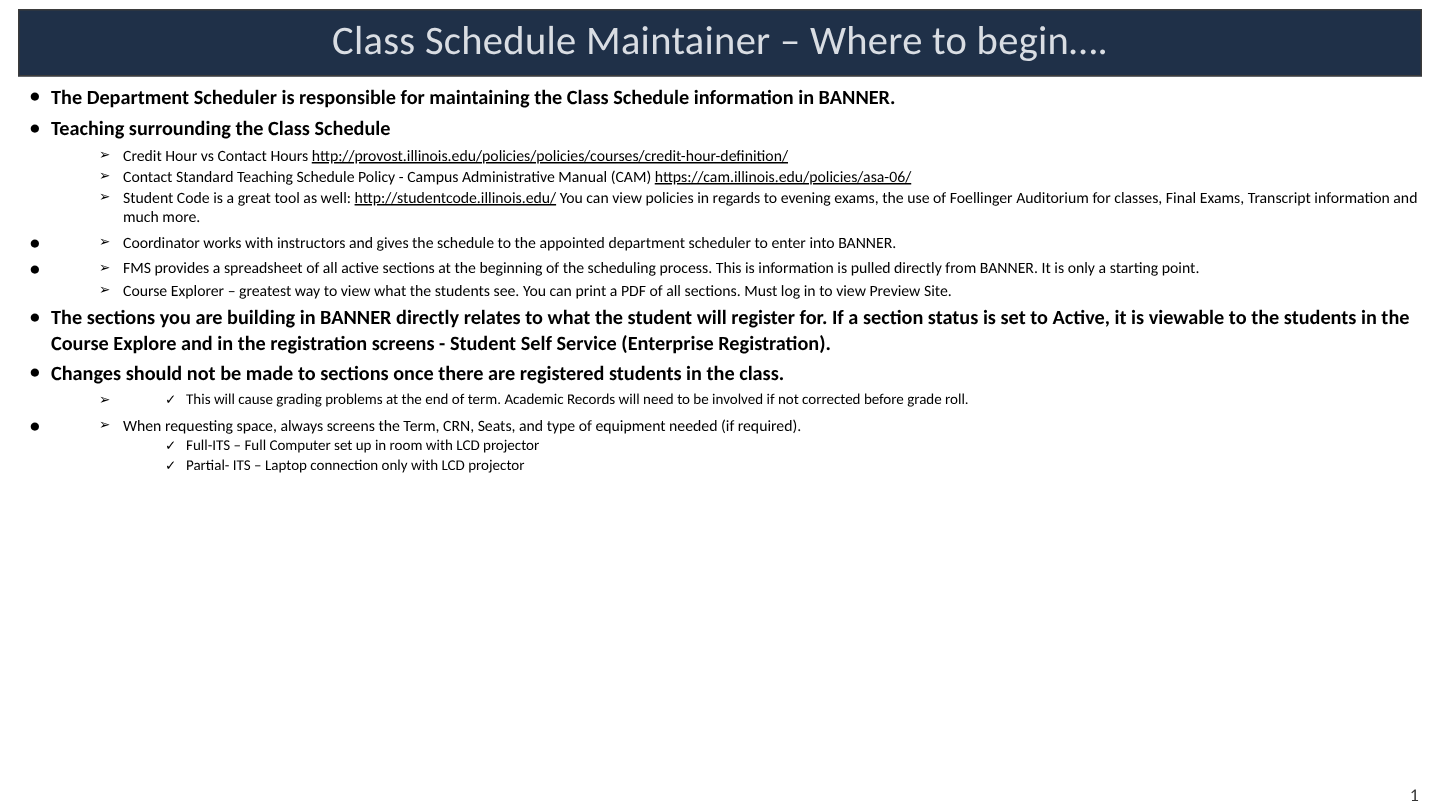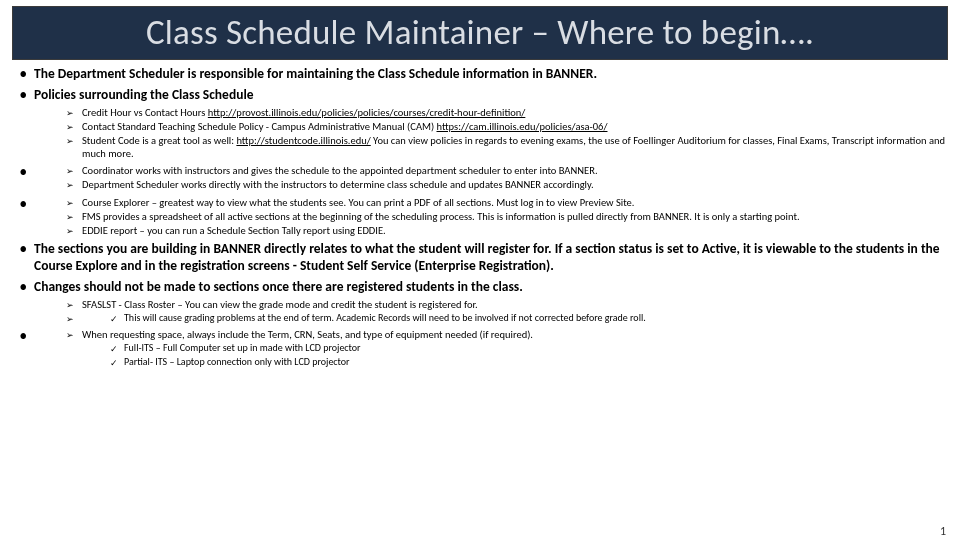--- a/index.html
+++ b/index.html
@@ -7,21 +7,21 @@
   .slide { position: relative; width: 960px; height: 540px; padding: 0 10px 0 10px; }
   .title-bar {
     margin: 6px 2px 6px 2px;
     background: #1f3048;
     border: 1px solid #3b3b3b;
     text-align: center;
     padding: 4px 0 6px 0;
   }
   .title-bar span {
     color: #d9dde3;
-    font-size: 35px;
+    font-size: 27px;
     font-weight: 400;
     letter-spacing: 0.2px;
   }
   ul.top { list-style: none; padding-left: 10px; }
   ul.top > li { position: relative; padding-left: 14px; margin: 4px 0 3px 0; font-size: 13.5px; font-weight: 700; line-height: 1.25; }
   ul.top > li::before { content: "•"; position: absolute; left: 0; top: 0; font-size: 13px; }
   ul.sub { list-style: none; padding-left: 32px; margin-top: 2px; }
   ul.sub > li { position: relative; padding-left: 16px; margin: 1px 0; font-size: 10.5px; font-weight: 400; line-height: 1.25; }
   ul.sub > li::before { content: "➢"; position: absolute; left: 0; top: 1px; font-size: 9px; }
   ul.subsub { list-style: none; padding-left: 28px; margin-top: 1px; }
@@ -37,69 +37,66 @@
 
   <div class="title-bar">
     <span>Class Schedule Maintainer – Where to begin….</span>
   </div>
 
   <ul class="top">
 
     <li>The Department Scheduler is responsible for maintaining the Class Schedule information in BANNER.</li>
 
     <li>
-      <span>Policies surrounding the Class Schedule</span>
+      <span>Teaching surrounding the Class Schedule</span>
       <ul class="sub">
         <li>
           <span>Credit Hour vs Contact Hours </span><a class="lnk">http://provost.illinois.edu/policies/policies/courses/credit-hour-definition/</a>
         </li>
         <li>
           <span>Contact Standard Teaching Schedule Policy - Campus Administrative Manual (CAM) </span><a class="lnk">https://cam.illinois.edu/policies/asa-06/</a>
         </li>
         <li>
           <span>Student Code is a great tool as well: </span><a class="lnk">http://studentcode.illinois.edu/</a><span>  You can view policies in regards to evening exams, the use of Foellinger Auditorium for classes, Final Exams, Transcript information and much more.</span>
         </li>
       </ul>
     </li>
 
     <li>
       <ul class="sub">
         <li>Coordinator works with instructors and gives the schedule to the appointed department scheduler to enter into BANNER.</li>
-        <li>Department Scheduler works directly with the instructors to determine class schedule and updates BANNER accordingly.</li>
       </ul>
     </li>
 
     <li>
       <ul class="sub">
+        <li>FMS provides a spreadsheet of all active sections at the beginning of the scheduling process. This is information is pulled directly from BANNER. It is only a starting point.</li>
         <li>Course Explorer – greatest way to view what the students see. You can print a PDF of all sections. Must log in to view Preview Site.</li>
-        <li>FMS provides a spreadsheet of all active sections at the beginning of the scheduling process. This is information is pulled directly from BANNER. It is only a starting point.</li>
-        <li>EDDIE report – you can run a Schedule Section Tally report using EDDIE.</li>
       </ul>
     </li>
 
     <li>The sections you are building in BANNER directly relates to what the student will register for. If a section status is set to Active, it is viewable to the students in the Course Explore and in the registration screens - Student Self Service (Enterprise Registration).</li>
 
     <li>
       <span>Changes should not be made to sections once there are registered students in the class.</span>
       <ul class="sub">
-        <li>SFASLST  - Class Roster – You can view the grade mode and credit the student is registered for.</li>
         <li>
           <ul class="subsub">
             <li>This will cause grading problems at the end of term. Academic Records will need to be involved if not corrected before grade roll.</li>
           </ul>
         </li>
       </ul>
     </li>
 
     <li>
       <ul class="sub">
         <li>
-          <span>When requesting space, always include the Term, CRN, Seats, and type of equipment needed (if required).</span>
+          <span>When requesting space, always screens the Term, CRN, Seats, and type of equipment needed (if required).</span>
           <ul class="subsub">
-            <li>Full-ITS – Full Computer set up in made with LCD projector</li>
+            <li>Full-ITS – Full Computer set up in room with LCD projector</li>
             <li>Partial- ITS – Laptop connection only with LCD projector</li>
           </ul>
         </li>
       </ul>
     </li>
 
   </ul>
 
   <div class="pagenum">1</div>
 </div>

